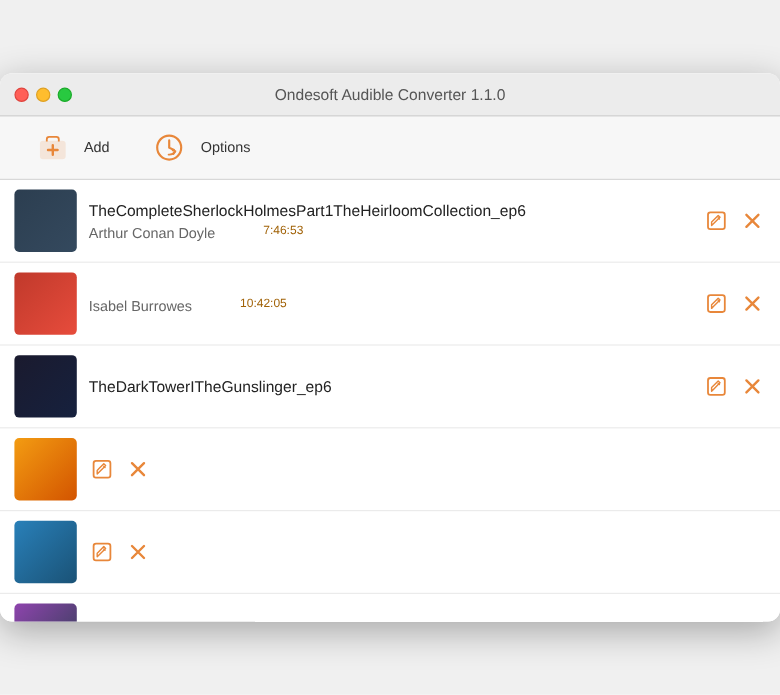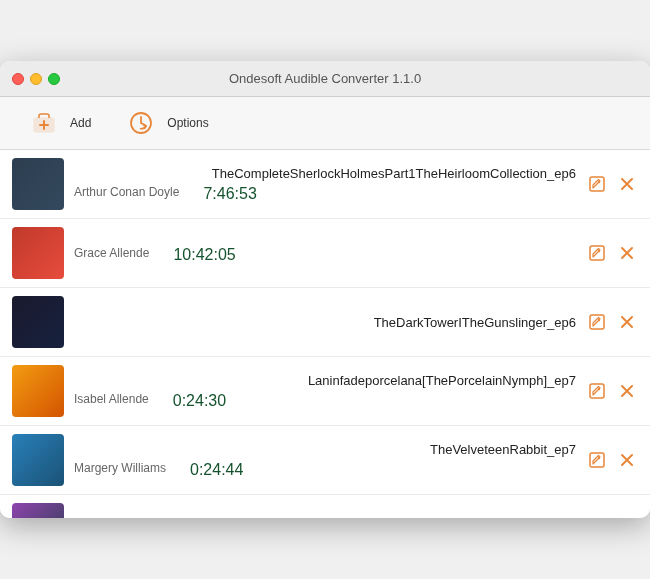--- a/index.html
+++ b/index.html
@@ -78,21 +78,20 @@
     }
     .toolbar-label {
       font-size: 12px;
       color: #333;
     }
     .icon-orange { color: #e8873a; }
     .content {
       flex: 1;
       overflow-y: auto;
       background: #fff;
-      text-align: right;
     }
     .list-item {
       display: flex;
       align-items: center;
       padding: 8px 12px;
       border-bottom: 1px solid #ebebeb;
       gap: 10px;
     }
     .list-item:last-child { border-bottom: none; }
     .album-art {
@@ -119,30 +118,30 @@
     .item-title {
       font-size: 13px;
       font-weight: 500;
       color: #222;
       white-space: nowrap;
       overflow: hidden;
       text-overflow: ellipsis;
     }
     .item-meta {
       display: flex;
-      gap: 24px;
+      gap: 40px;
       margin-top: 4px;
     }
     .item-author {
       font-size: 12px;
       color: #666;
     }
     .item-duration {
-      font-size: 16px;
-      color: #14532d;
+      font-size: 10px;
+      color: #a16207;
     }
     .item-actions {
       display: flex;
       gap: 8px;
       align-items: center;
       flex-shrink: 0;
     }
     .action-btn {
       background: none;
       border: none;
@@ -228,21 +227,21 @@
           </svg>
         </button>
       </div>
     </div>
       <div class="list-item">
       <div class="album-art art-2">
         <div class="album-art-inner"></div>
       </div>
       <div class="item-info">
         <div class="item-meta">
-          <span class="item-author">Grace Allende</span>
+          <span class="item-author">Isabel Burrowes</span>
           <span class="item-duration">10:42:05</span>
         </div>
       </div>
       <div class="item-actions">
         <button class="action-btn action-edit">
           <svg width="18" height="18" viewBox="0 0 18 18" fill="none">
             <rect x="2" y="2" width="14" height="14" rx="2" stroke="#e8873a" stroke-width="1.5" fill="none"></rect>
             <path d="M5 13l1.5-1.5 4-4L12 6l-1.5-1.5-4 4L5 10v3z" stroke="#e8873a" stroke-width="1.2" fill="none" stroke-linejoin="round"></path>
             <path d="M10.5 6.5l1 1" stroke="#e8873a" stroke-width="1.2" stroke-linecap="round"></path>
           </svg>
@@ -273,73 +272,59 @@
           <svg width="18" height="18" viewBox="0 0 18 18" fill="none">
             <path d="M4 4l10 10M14 4L4 14" stroke="#e8873a" stroke-width="2" stroke-linecap="round"></path>
           </svg>
         </button>
       </div>
     </div>
       <div class="list-item">
       <div class="album-art art-4">
         <div class="album-art-inner"></div>
       </div>
+      <div class="item-actions">
+        <button class="action-btn action-edit">
+          <svg width="18" height="18" viewBox="0 0 18 18" fill="none">
+            <rect x="2" y="2" width="14" height="14" rx="2" stroke="#e8873a" stroke-width="1.5" fill="none"></rect>
+            <path d="M5 13l1.5-1.5 4-4L12 6l-1.5-1.5-4 4L5 10v3z" stroke="#e8873a" stroke-width="1.2" fill="none" stroke-linejoin="round"></path>
+            <path d="M10.5 6.5l1 1" stroke="#e8873a" stroke-width="1.2" stroke-linecap="round"></path>
+          </svg>
+        </button>
+        <button class="action-btn action-delete">
+          <svg width="18" height="18" viewBox="0 0 18 18" fill="none">
+            <path d="M4 4l10 10M14 4L4 14" stroke="#e8873a" stroke-width="2" stroke-linecap="round"></path>
+          </svg>
+        </button>
+      </div>
+    </div>
+      <div class="list-item">
+      <div class="album-art art-5">
+        <div class="album-art-inner"></div>
+      </div>
+      <div class="item-actions">
+        <button class="action-btn action-edit">
+          <svg width="18" height="18" viewBox="0 0 18 18" fill="none">
+            <rect x="2" y="2" width="14" height="14" rx="2" stroke="#e8873a" stroke-width="1.5" fill="none"></rect>
+            <path d="M5 13l1.5-1.5 4-4L12 6l-1.5-1.5-4 4L5 10v3z" stroke="#e8873a" stroke-width="1.2" fill="none" stroke-linejoin="round"></path>
+            <path d="M10.5 6.5l1 1" stroke="#e8873a" stroke-width="1.2" stroke-linecap="round"></path>
+          </svg>
+        </button>
+        <button class="action-btn action-delete">
+          <svg width="18" height="18" viewBox="0 0 18 18" fill="none">
+            <path d="M4 4l10 10M14 4L4 14" stroke="#e8873a" stroke-width="2" stroke-linecap="round"></path>
+          </svg>
+        </button>
+      </div>
+    </div>
+      <div class="list-item">
+      <div class="album-art art-6">
+        <div class="album-art-inner"></div>
+      </div>
       <div class="item-info">
-        <div class="item-title">Laninfadeporcelana[ThePorcelainNymph]_ep7</div>
-        <div class="item-meta">
-          <span class="item-author">Isabel Allende</span>
-          <span class="item-duration">0:24:30</span>
-        </div>
-      </div>
-      <div class="item-actions">
-        <button class="action-btn action-edit">
-          <svg width="18" height="18" viewBox="0 0 18 18" fill="none">
-            <rect x="2" y="2" width="14" height="14" rx="2" stroke="#e8873a" stroke-width="1.5" fill="none"></rect>
-            <path d="M5 13l1.5-1.5 4-4L12 6l-1.5-1.5-4 4L5 10v3z" stroke="#e8873a" stroke-width="1.2" fill="none" stroke-linejoin="round"></path>
-            <path d="M10.5 6.5l1 1" stroke="#e8873a" stroke-width="1.2" stroke-linecap="round"></path>
-          </svg>
-        </button>
-        <button class="action-btn action-delete">
-          <svg width="18" height="18" viewBox="0 0 18 18" fill="none">
-            <path d="M4 4l10 10M14 4L4 14" stroke="#e8873a" stroke-width="2" stroke-linecap="round"></path>
-          </svg>
-        </button>
-      </div>
-    </div>
-      <div class="list-item">
-      <div class="album-art art-5">
-        <div class="album-art-inner"></div>
-      </div>
-      <div class="item-info">
-        <div class="item-title">TheVelveteenRabbit_ep7</div>
-        <div class="item-meta">
-          <span class="item-author">Margery Williams</span>
-          <span class="item-duration">0:24:44</span>
-        </div>
-      </div>
-      <div class="item-actions">
-        <button class="action-btn action-edit">
-          <svg width="18" height="18" viewBox="0 0 18 18" fill="none">
-            <rect x="2" y="2" width="14" height="14" rx="2" stroke="#e8873a" stroke-width="1.5" fill="none"></rect>
-            <path d="M5 13l1.5-1.5 4-4L12 6l-1.5-1.5-4 4L5 10v3z" stroke="#e8873a" stroke-width="1.2" fill="none" stroke-linejoin="round"></path>
-            <path d="M10.5 6.5l1 1" stroke="#e8873a" stroke-width="1.2" stroke-linecap="round"></path>
-          </svg>
-        </button>
-        <button class="action-btn action-delete">
-          <svg width="18" height="18" viewBox="0 0 18 18" fill="none">
-            <path d="M4 4l10 10M14 4L4 14" stroke="#e8873a" stroke-width="2" stroke-linecap="round"></path>
-          </svg>
-        </button>
-      </div>
-    </div>
-      <div class="list-item">
-      <div class="album-art art-6">
-        <div class="album-art-inner"></div>
-      </div>
-      <div class="item-info">
       </div>
       <div class="item-actions">
         <button class="action-btn action-edit">
           <svg width="18" height="18" viewBox="0 0 18 18" fill="none">
             <rect x="2" y="2" width="14" height="14" rx="2" stroke="#e8873a" stroke-width="1.5" fill="none"></rect>
             <path d="M5 13l1.5-1.5 4-4L12 6l-1.5-1.5-4 4L5 10v3z" stroke="#e8873a" stroke-width="1.2" fill="none" stroke-linejoin="round"></path>
             <path d="M10.5 6.5l1 1" stroke="#e8873a" stroke-width="1.2" stroke-linecap="round"></path>
           </svg>
         </button>
         <button class="action-btn action-delete">

